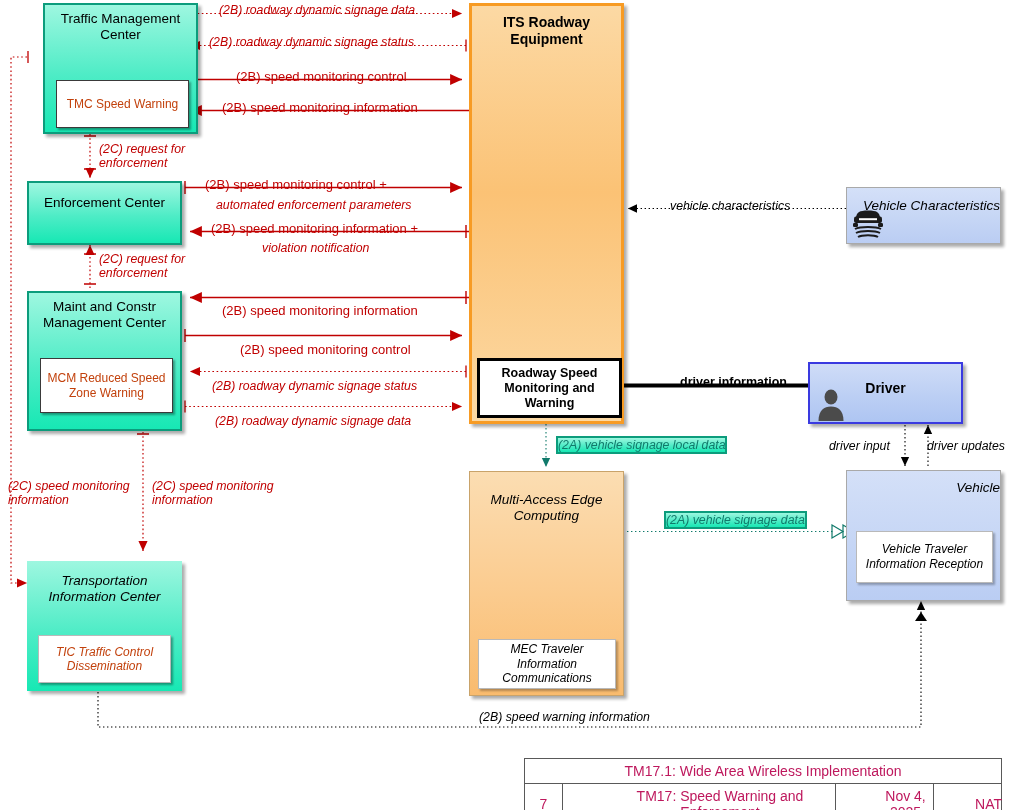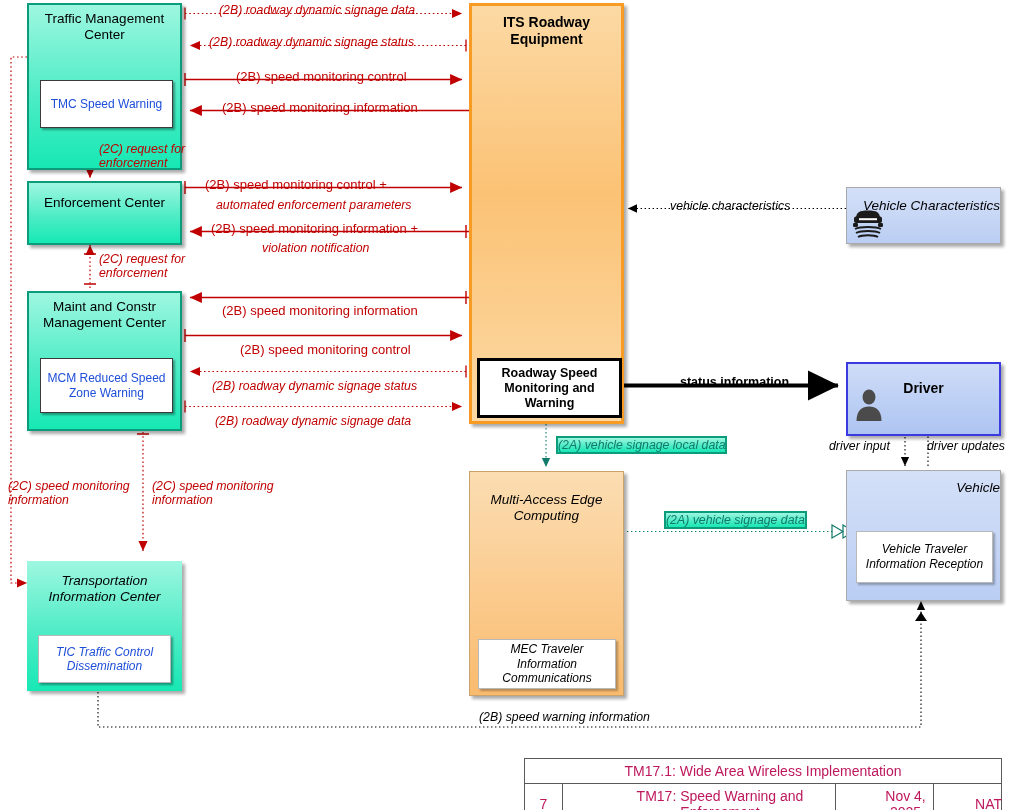--- a/index.html
+++ b/index.html
@@ -24,21 +24,21 @@
     background:linear-gradient(180deg,#9ef7e0 0%,#4eecc6 55%,#17e8b4 100%);
     border:none;
   }
   .teal .title,.teal-noborder .title{font-size:13.5px;}
 
   
   .appbox{
     position:absolute;background:#fff;border:1.6px solid #3a3a3a;
     box-shadow:2px 2px 2px rgba(0,0,0,.35);
     display:flex;align-items:center;justify-content:center;text-align:center;
-    font-size:12px;line-height:1.2;color:#1d4ed8;box-sizing:border-box;
+    font-size:12px;line-height:1.2;color:#c2410c;box-sizing:border-box;
   }
 
   
   .its{
     background:linear-gradient(180deg,#fcd9a4 0%,#fbc275 45%,#fcd9a4 100%);
     border:3px solid #f79b24;
   }
   .its .title{font-size:14px;font-weight:bold;top:8px;}
 
   .itsapp{
@@ -186,21 +186,21 @@
     <path d="M843,525 L854,531.5 L843,538 Z" fill="none" stroke="#117a6b" stroke-width="1.2"></path>
 
     <line x1="905" y1="425" x2="905" y2="466" stroke="#000" stroke-width="1.1" stroke-dasharray="1.4 2.6" marker-end="url(#ar-blk)"></line>
 
     <line x1="928" y1="466" x2="928" y2="425" stroke="#000" stroke-width="1.1" stroke-dasharray="1.4 2.6" marker-end="url(#ar-blk)"></line>
 
     <path d="M98,628 L98,727 L921,727 L921,601" fill="none" stroke="#000" stroke-width="1.1" stroke-dasharray="1.4 2.6" marker-end="url(#ar-blk)"></path>
     <path d="M921,612 L915,621 L927,621 Z" fill="#000"></path>
   </svg>
 
-  <div class="node teal shadow" style="left:27px;top:3px;width:155px;height:167px;">
+  <div class="node teal shadow" style="left:43px;top:3px;width:155px;height:131px;">
     <div class="title">Traffic Management Center</div>
     <div class="appbox" style="left:11px;top:75px;width:133px;height:48px;">TMC Speed Warning</div>
   </div>
 
   <div class="node teal shadow" style="left:27px;top:181px;width:155px;height:64px;">
     <div class="title" style="top:12px;">Enforcement Center</div>
   </div>
 
   <div class="node teal shadow" style="left:27px;top:291px;width:155px;height:140px;">
     <div class="title">Maint and Constr Management Center</div>
@@ -215,21 +215,21 @@
   <div class="node its shadow" style="left:469px;top:3px;width:155px;height:421px;padding-left:40px;">
     <div class="title">ITS Roadway Equipment</div>
     <div class="itsapp" style="left:5px;top:352px;width:145px;height:60px;">Roadway Speed Monitoring and Warning</div>
   </div>
 
   <div class="node mec shadow" style="left:469px;top:471px;width:155px;height:225px;">
     <div class="title">Multi-Access Edge Computing</div>
     <div class="mecapp" style="left:8px;top:167px;width:138px;height:50px;">MEC Traveler Information Communications</div>
   </div>
 
-  <div class="node driver shadow" style="left:846px;top:362px;width:155px;height:74px;">
+  <div class="node driver shadow" style="left:808px;top:362px;width:155px;height:62px;">
     <div class="title">Driver</div>
     <svg class="ico" style="left:6px;top:24px;" width="30" height="34" viewBox="0 0 30 34">
       <ellipse cx="15" cy="9" rx="6.5" ry="7.4" fill="#4b4b4b"></ellipse>
       <path d="M2.5,33 C2.5,22.5 8,18.5 15,18.5 C22,18.5 27.5,22.5 27.5,33 Z" fill="#4b4b4b"></path>
     </svg>
   </div>
 
   <div class="node lblue shadow" style="left:846px;top:470px;width:155px;height:131px;">
     <div class="title" style="top:9px;text-align:right;">Vehicle</div>
     <div class="lblueapp" style="left:9px;top:60px;width:137px;height:52px;">Vehicle Traveler Information Reception</div>
@@ -265,21 +265,21 @@
 
   <div class="lbl red" style="left:222px;top:304px;">(2B) speed monitoring information</div>
   <div class="lbl red" style="left:240px;top:343px;">(2B) speed monitoring control</div>
   <div class="lbl redi" style="left:212px;top:379px;">(2B) roadway dynamic signage status</div>
   <div class="lbl redi" style="left:215px;top:414px;">(2B) roadway dynamic signage data</div>
 
   <div class="lbl redi" style="left:8px;top:479px;width:130px;white-space:normal;">(2C) speed monitoring information</div>
   <div class="lbl redi" style="left:152px;top:479px;width:140px;white-space:normal;">(2C) speed monitoring information</div>
 
   <div class="lbl blki" style="left:670px;top:199px;">vehicle characteristics</div>
-  <div class="lbl blk" style="left:680px;top:375px;">status information</div>
+  <div class="lbl blk" style="left:680px;top:375px;">driver information</div>
   <div class="lbl teal" style="left:556px;top:436px;">(2A) vehicle signage local data</div>
   <div class="lbl teal" style="left:664px;top:511px;">(2A) vehicle signage data</div>
   <div class="lbl blki" style="left:829px;top:439px;">driver input</div>
   <div class="lbl blki" style="left:927px;top:439px;">driver updates</div>
   <div class="lbl blki" style="left:479px;top:710px;">(2B) speed warning information</div>
 
   <div id="footer">
     <div class="row">
       <div class="cell c-full">TM17.1: Wide Area Wireless Implementation</div>
     </div>

